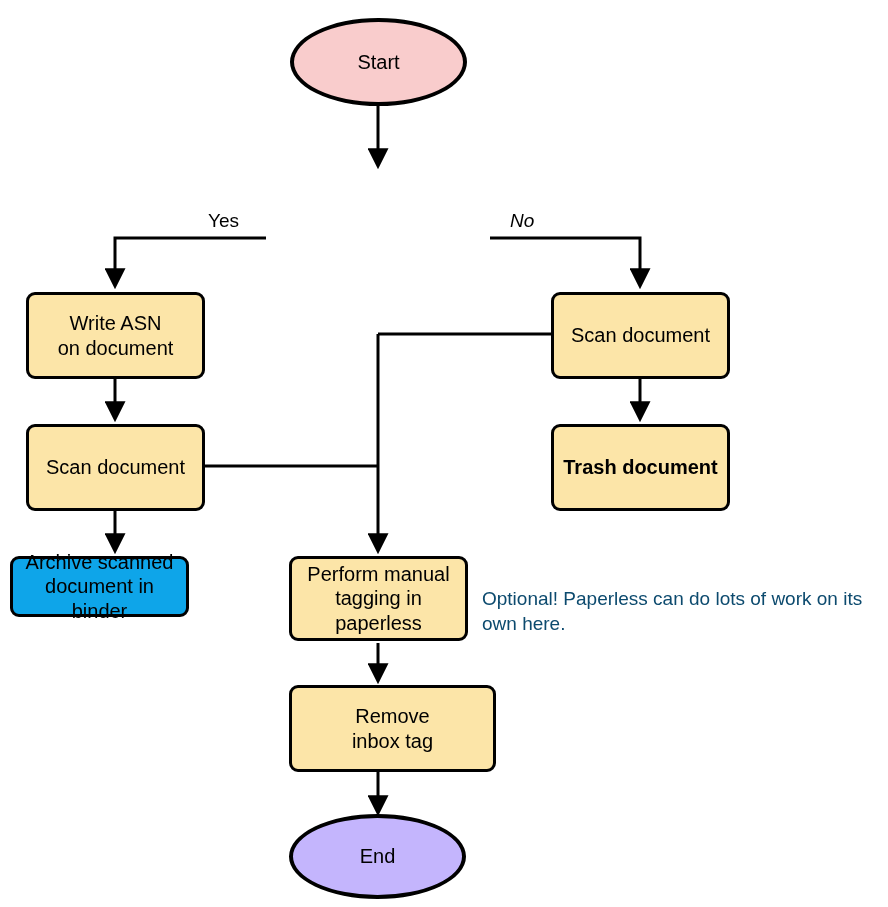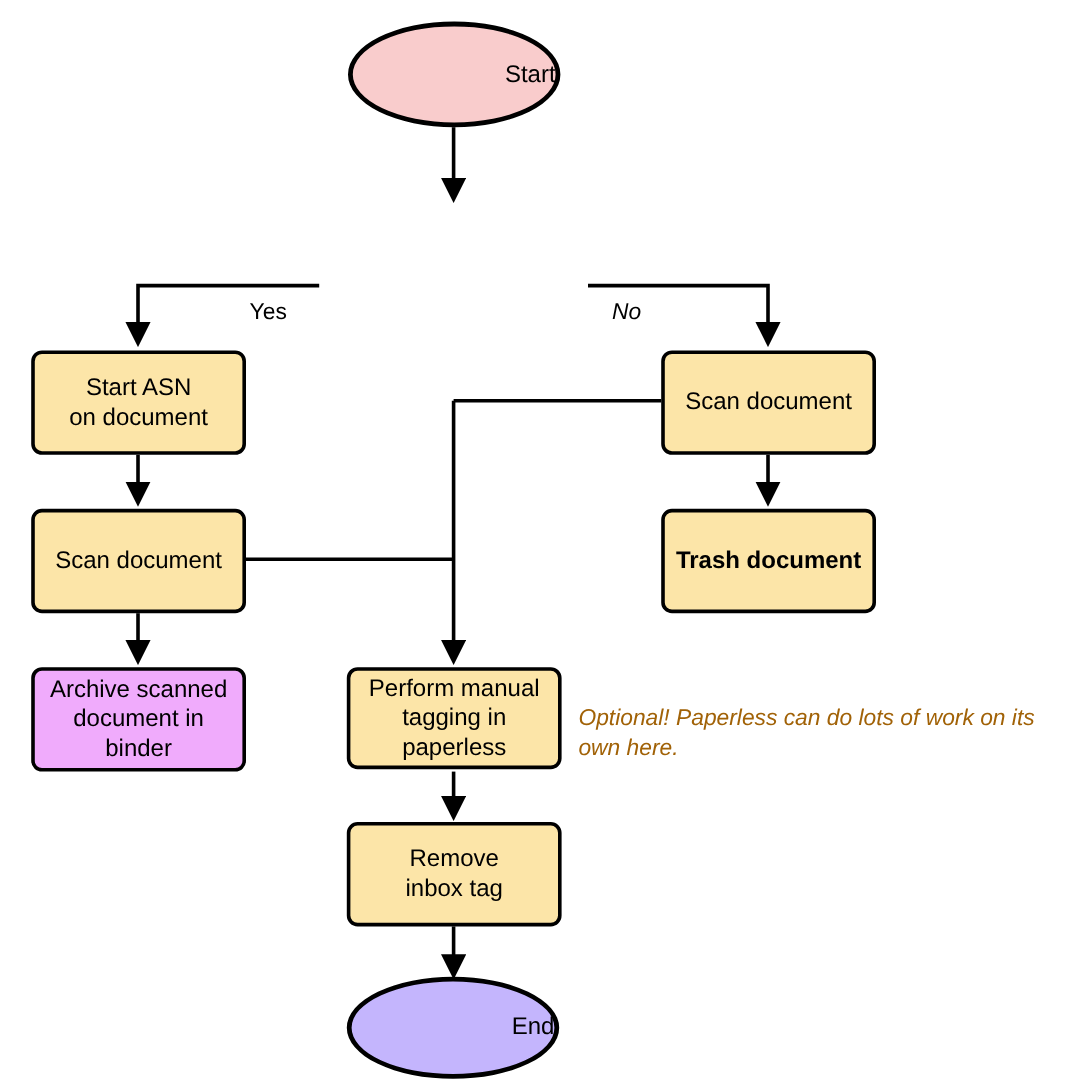--- a/index.html
+++ b/index.html
@@ -38,21 +38,20 @@
   }
   .node-process {
     border: 3px solid #000000;
     border-radius: 9px;
     font-size: 20px;
   }
   .node-terminal {
     border: 4px solid #000000;
     border-radius: 50%;
     font-size: 20px;
-    justify-content: flex-end;
   }
   .node-decision {
     font-size: 20px;
     background: transparent;
     border: none;
   }
   .diamond-shape {
     position: absolute;
     left: 0;
     top: 0;
@@ -64,27 +63,25 @@
     z-index: 2;
     width: 100%;
     text-align: center;
   }
   .edge-label {
     position: absolute;
     font-size: 19px;
     color: #000000;
     z-index: 3;
     white-space: nowrap;
-    margin-top: 40px;
   }
   .annotation {
     position: absolute;
     font-size: 19px;
-    font-style: italic;
-    color: #a16207;
+    color: #0c4a6e;
     line-height: 1.32;
     z-index: 3;
   }
 </style>
 </head>
 <body>
 
 <div id="canvas">
 
   <svg id="edges" viewBox="0 0 888 907" xmlns="http://www.w3.org/2000/svg">
@@ -119,49 +116,49 @@
 
   <div class="node node-terminal" style="left:290px; top:18px; width:177px; height:88px; background:#f9cccc;">
     <span>Start</span>
   </div>
 
 
   <div class="edge-label" style="left:208px; top:210px;">Yes</div>
   <div class="edge-label" style="left:510px; top:210px;font-style:italic;">No</div>
 
   <div class="node node-process" style="left:26px; top:292px; width:179px; height:87px; background:#fce5a8;">
-    <span>Start ASN
+    <span>Write ASN
 on document</span>
   </div>
 
   <div class="node node-process" style="left:26px; top:424px; width:179px; height:87px; background:#fce5a8;">
     <span>Scan document</span>
   </div>
 
-  <div class="node node-process" style="left:26px; top:556px; width:179px; height:87px; background:#f0abfc;">
+  <div class="node node-process" style="left:10px; top:556px; width:179px; height:61px; background:#0ea5e9;">
     <span>Archive scanned
 document in
 binder</span>
   </div>
 
   <div class="node node-process" style="left:551px; top:292px; width:179px; height:87px; background:#fce5a8;">
     <span>Scan document</span>
   </div>
 
   <div class="node node-process" style="left:551px; top:424px; width:179px; height:87px; background:#fce5a8;font-weight:bold;">
     <span>Trash document</span>
   </div>
 
   <div class="node node-process" style="left:289px; top:556px; width:179px; height:85px; background:#fce5a8;">
     <span>Perform manual
 tagging in
 paperless</span>
   </div>
 
-  <div class="node node-process" style="left:289px; top:685px; width:179px; height:87px; background:#fce5a8;">
+  <div class="node node-process" style="left:289px; top:685px; width:207px; height:87px; background:#fce5a8;">
     <span>Remove
 inbox tag</span>
   </div>
 
   <div class="node node-terminal" style="left:289px; top:814px; width:177px; height:85px; background:#c4b5fd;">
     <span>End</span>
   </div>
 
   <div class="annotation" style="left:482px; top:586px; width:400px;">Optional! Paperless can do lots of work on its own here.</div>
 

